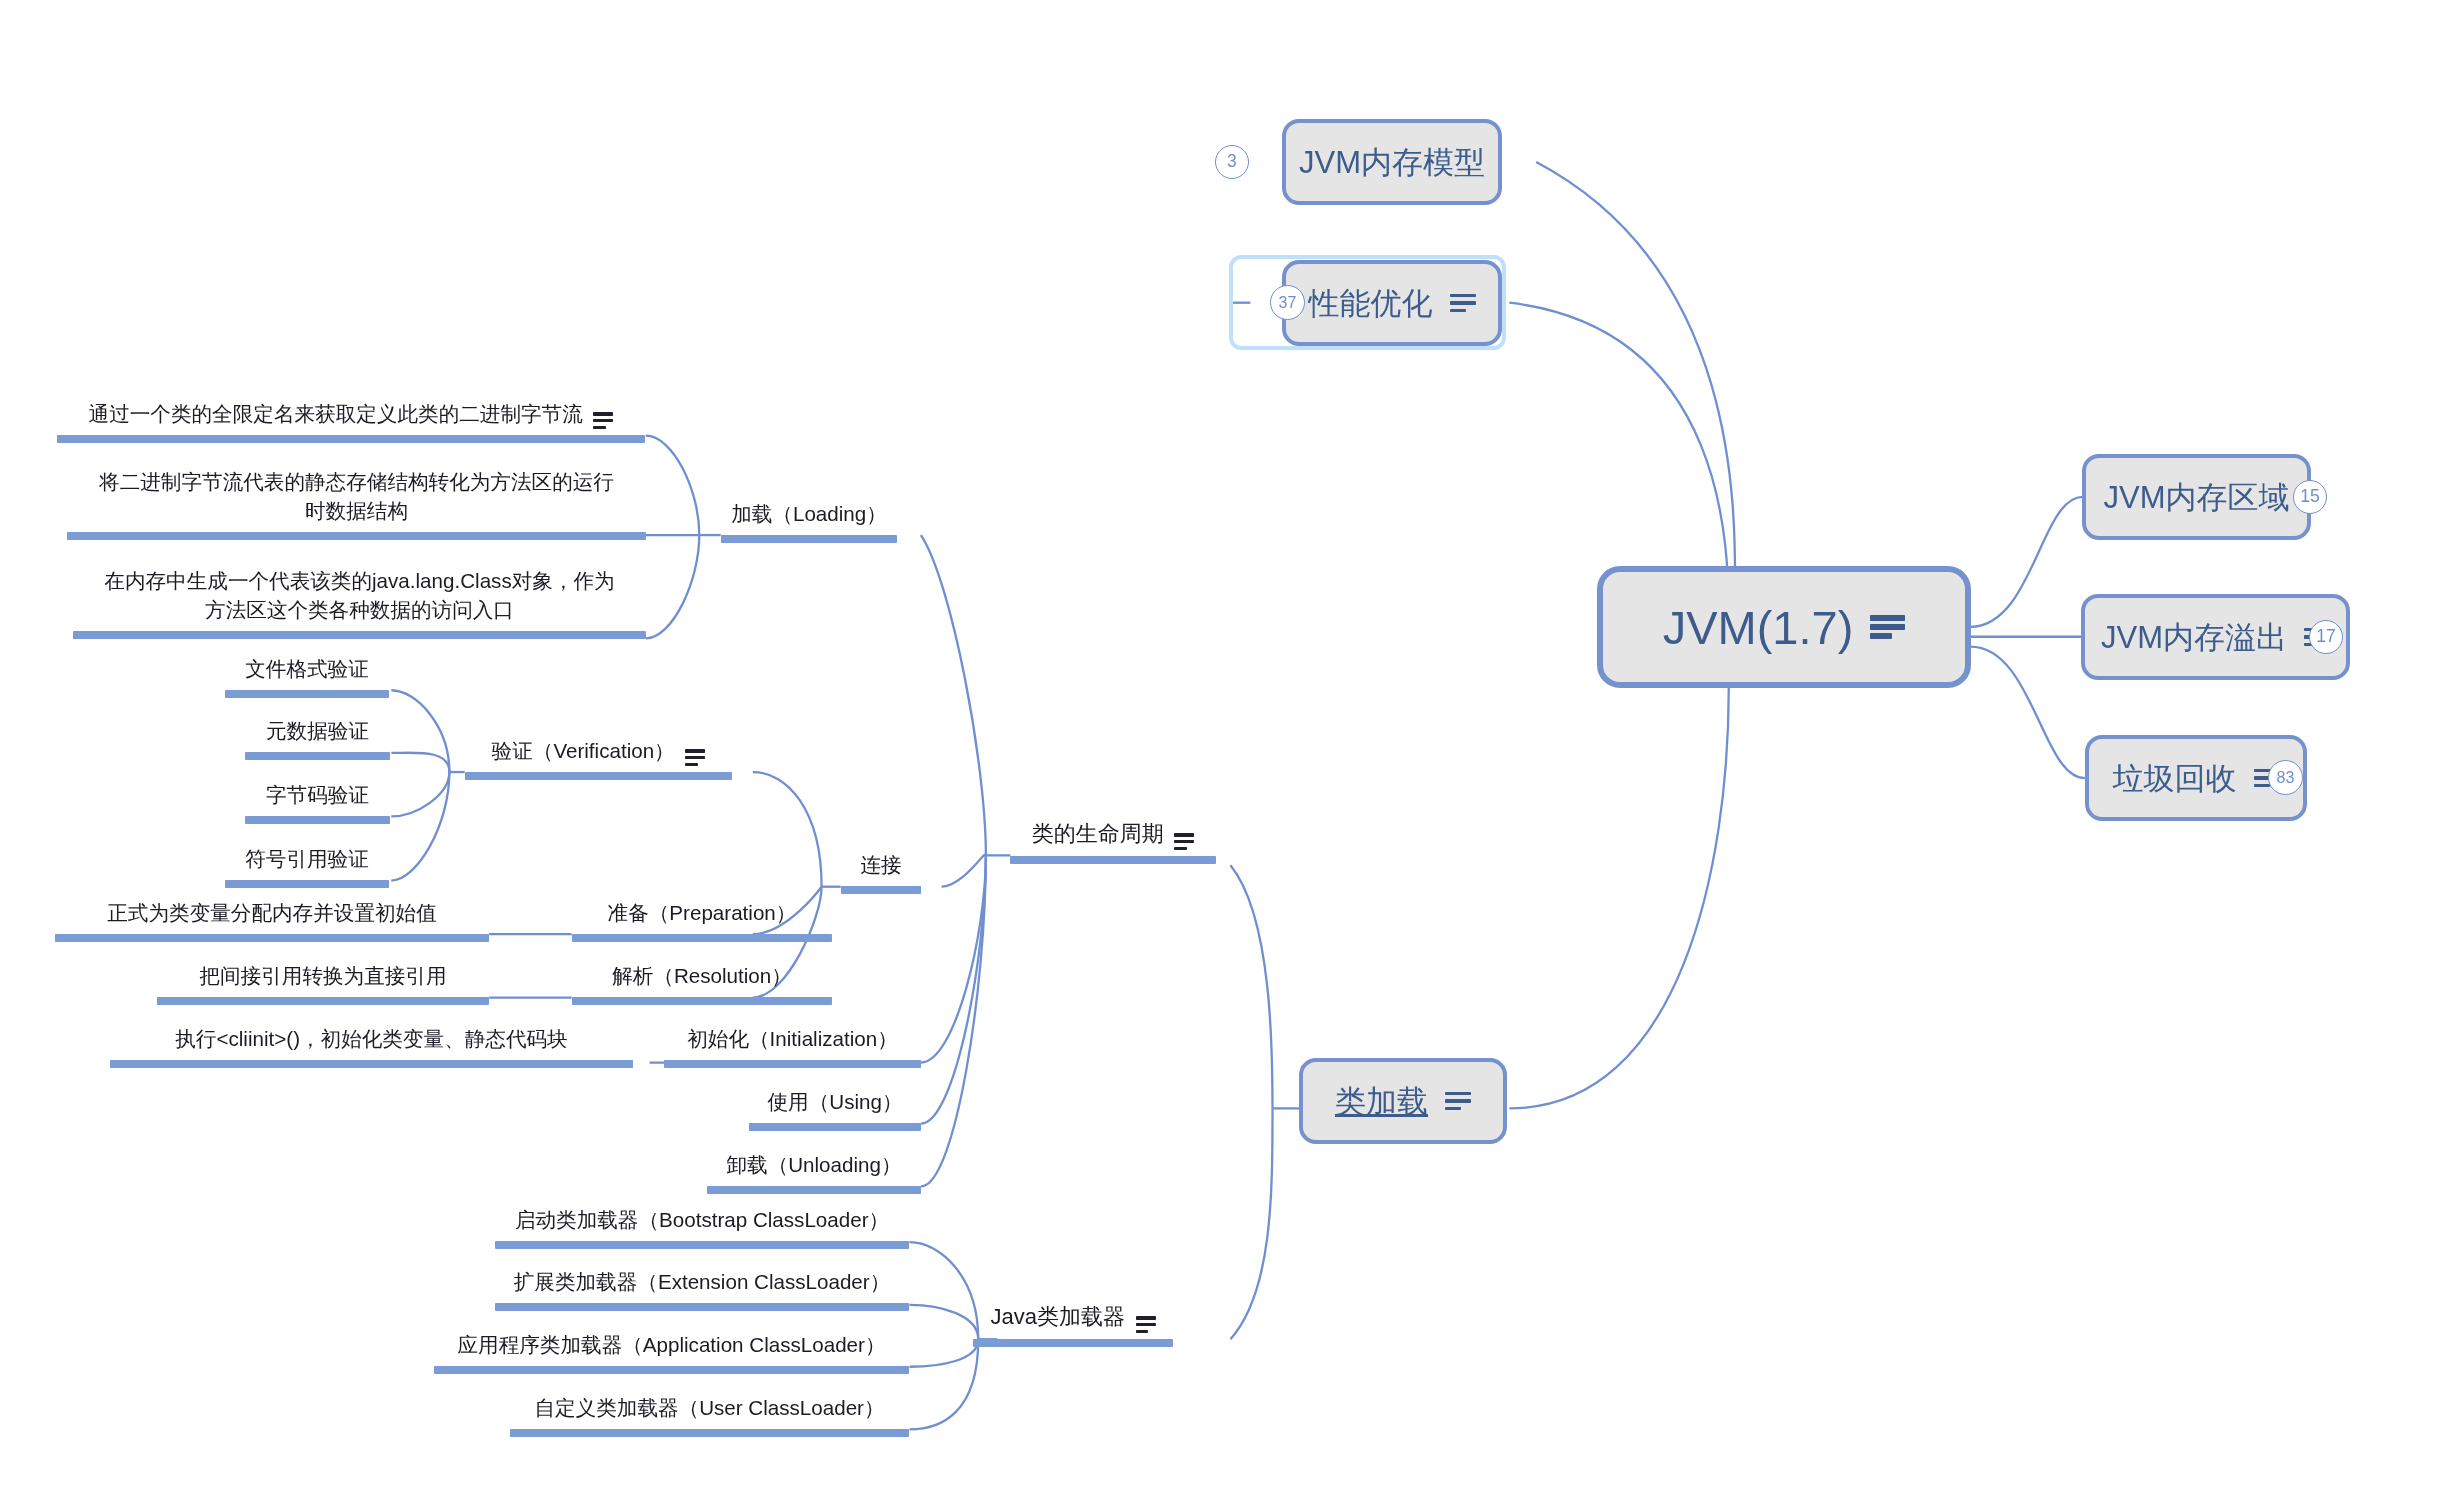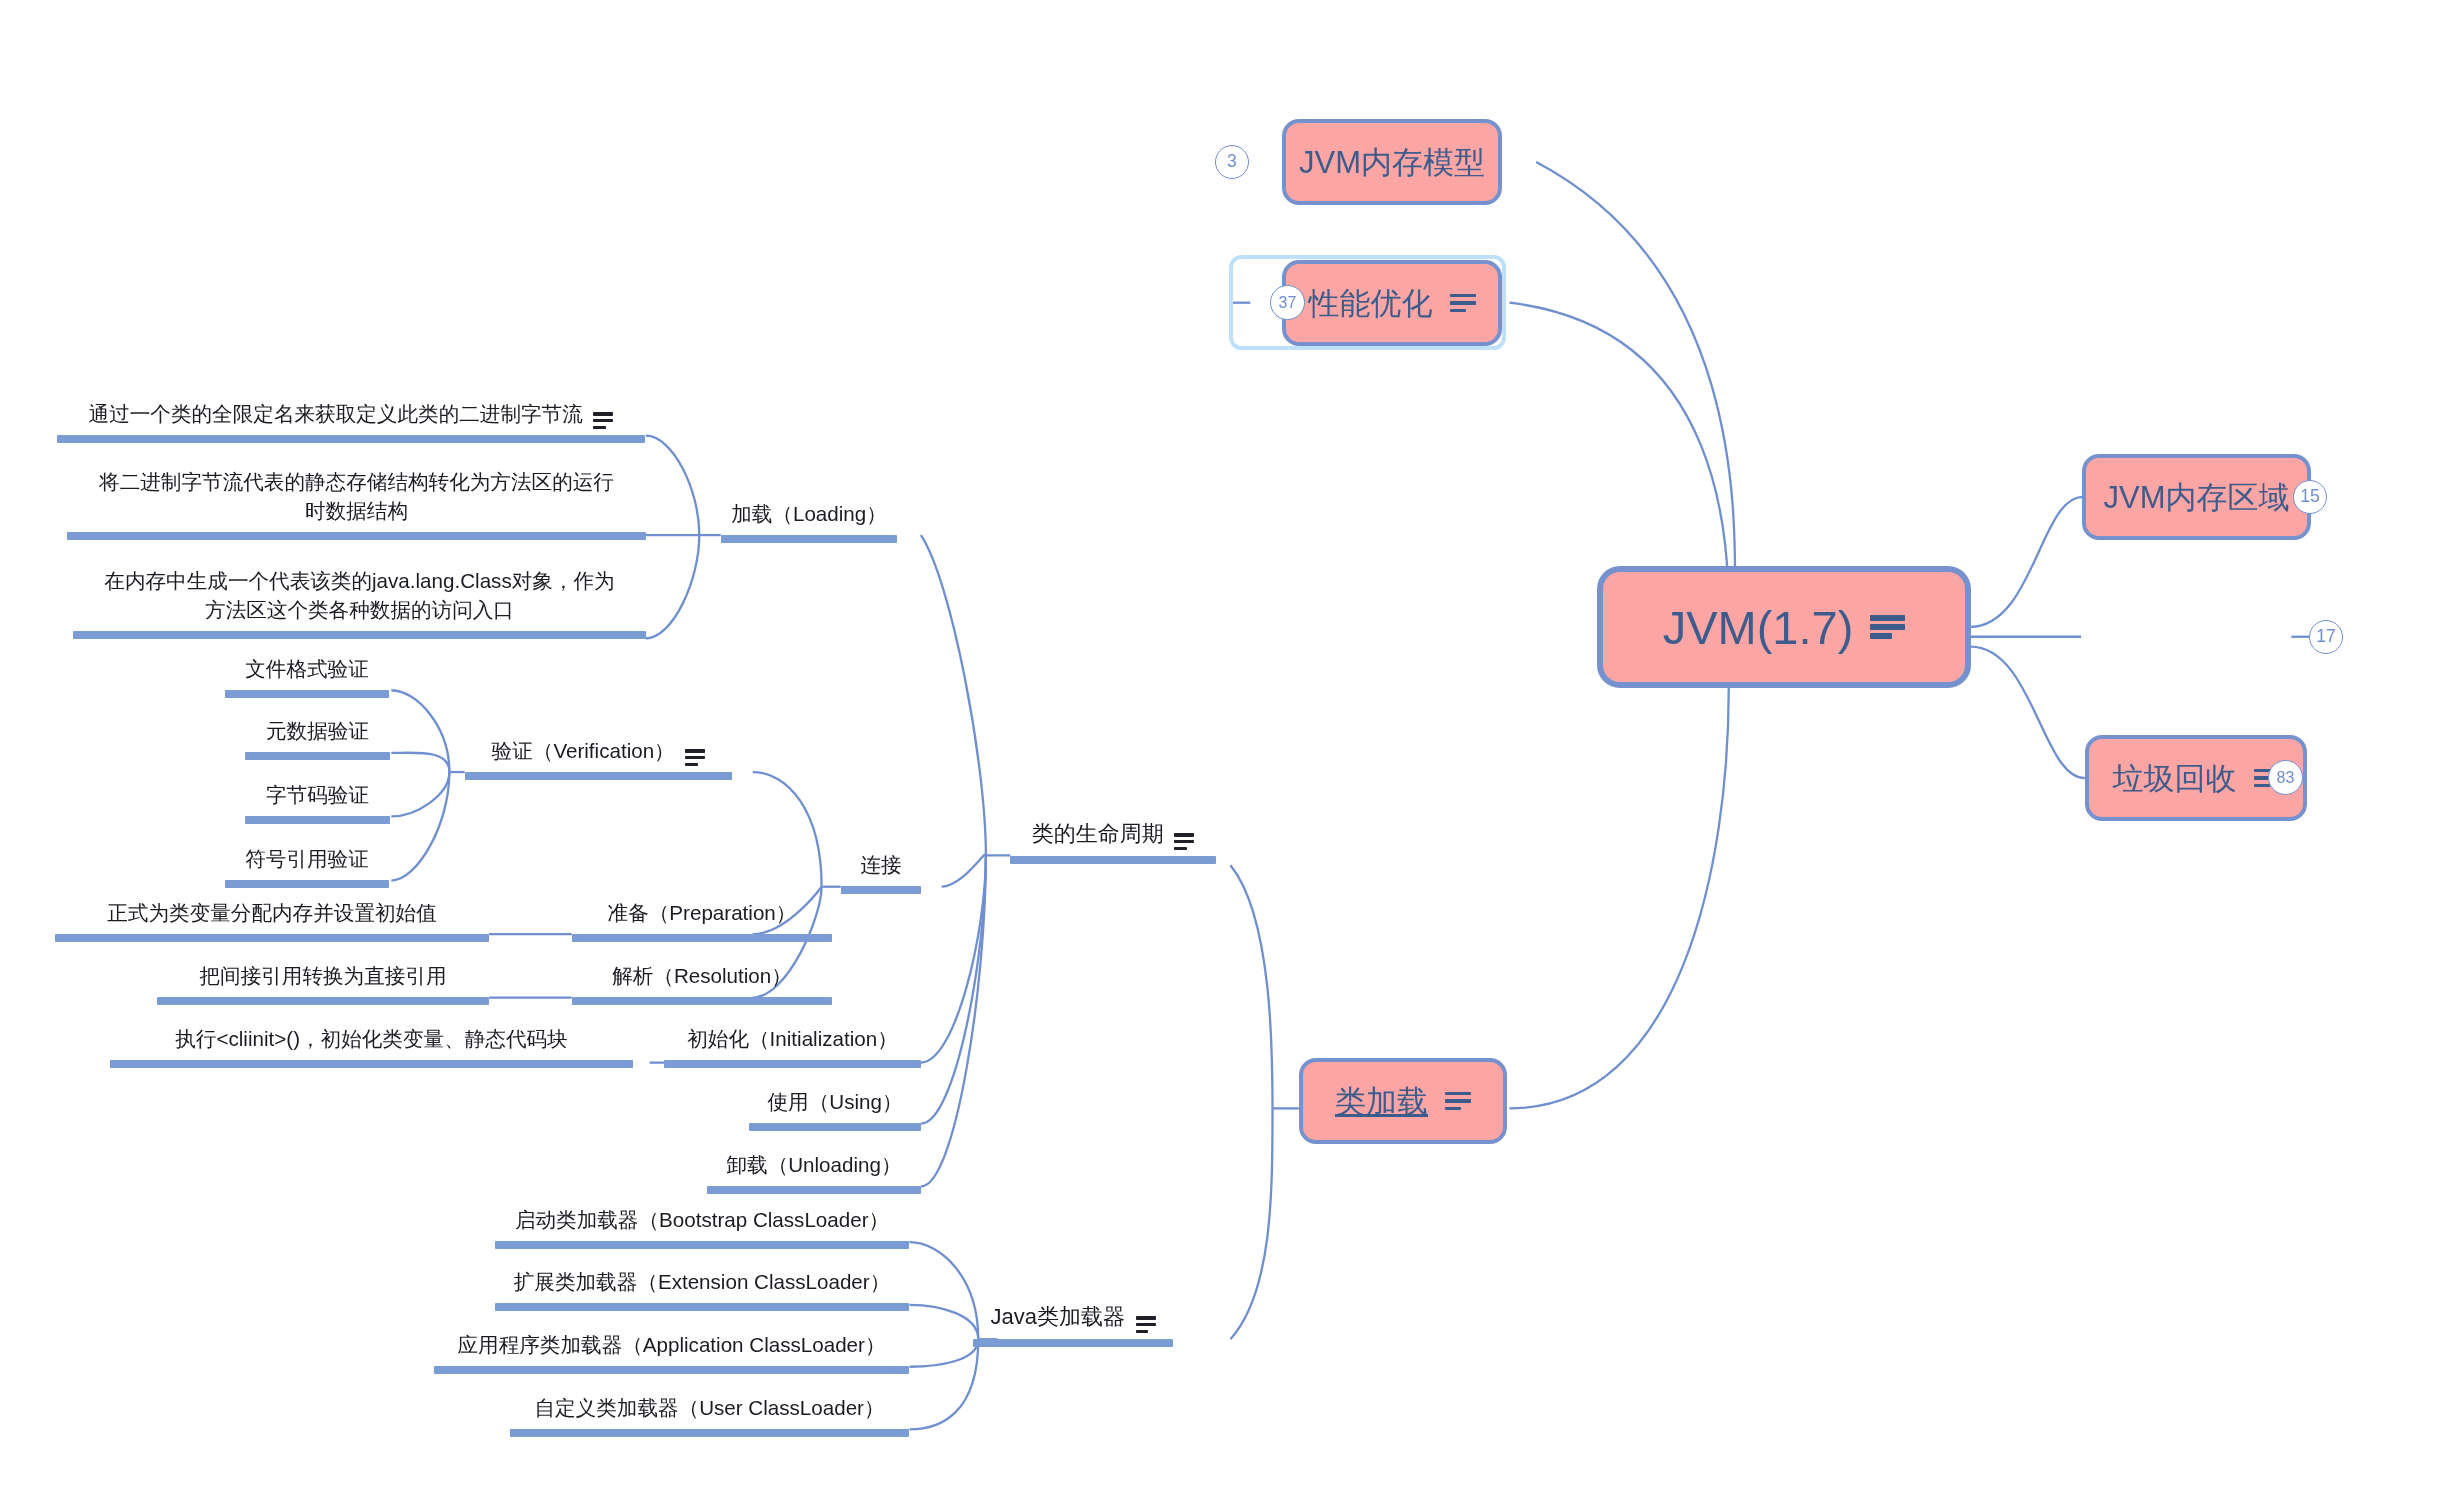--- a/index.html
+++ b/index.html
@@ -6,21 +6,21 @@
   body{
     font-family:"Liberation Sans","DejaVu Sans",sans-serif;
     width:2438px;height:1512px;overflow:hidden;position:relative;
   }
   #canvas{position:absolute;left:0;top:0;width:2438px;height:1512px;}
   svg.wires{position:absolute;left:0;top:0;width:2438px;height:1512px;pointer-events:none;}
 
   
   .boxnode{
     position:absolute;
-    background:#fca5a5;
+    background:#e5e5e5;
     border:4.6px solid #7592ce;
     border-radius:17px;
     display:flex;align-items:center;justify-content:center;
     gap:17px;
     color:#3d5c8c;
     box-sizing:border-box;
     white-space:nowrap;
   }
   .boxnode .lbl{line-height:1;}
   .boxnode.root{
@@ -177,20 +177,28 @@
     <span>37</span>
   </div>
 
   <div class="boxnode lvl1" style="left:2082px;top:454px;width:229px;height:86px;">
     <span class="lbl">JVM内存区域</span>
   </div>
   <div class="badge" style="left:2293px;top:480px;">
     <span>15</span>
   </div>
 
+  <div class="boxnode lvl1" style="left:2081px;top:594px;width:269px;height:86px;">
+    <span class="lbl">JVM内存溢出</span>
+    <span class="note-icon">
+        <i></i>
+        <i></i>
+        <i></i>
+      </span>
+  </div>
   <div class="badge" style="left:2309px;top:620px;">
     <span>17</span>
   </div>
 
   <div class="boxnode lvl1" style="left:2085px;top:735px;width:222px;height:86px;">
     <span class="lbl">垃圾回收</span>
     <span class="note-icon">
         <i></i>
         <i></i>
         <i></i>

